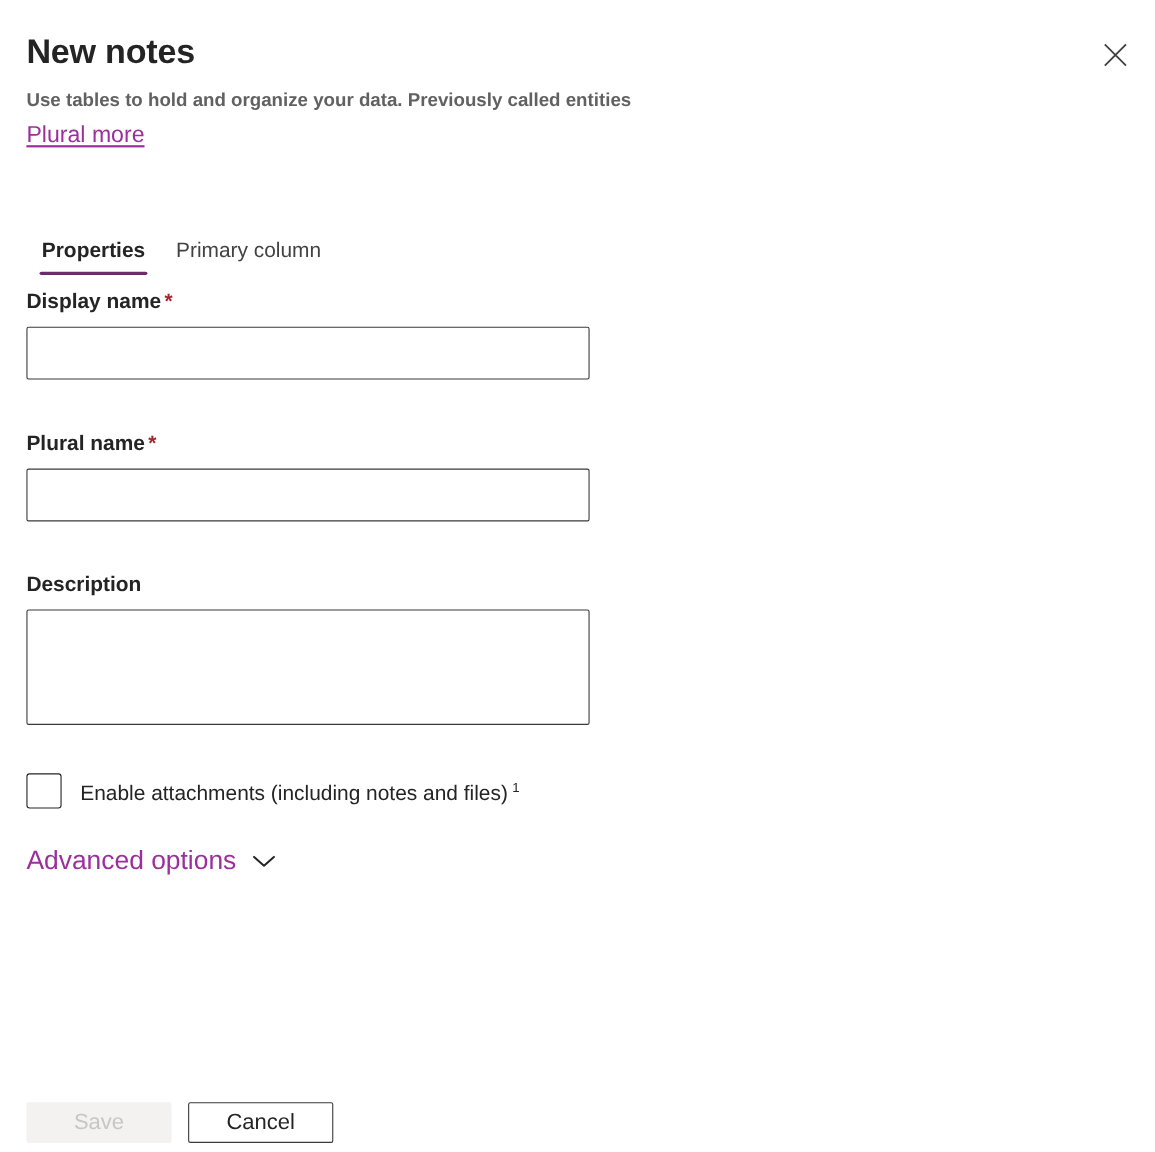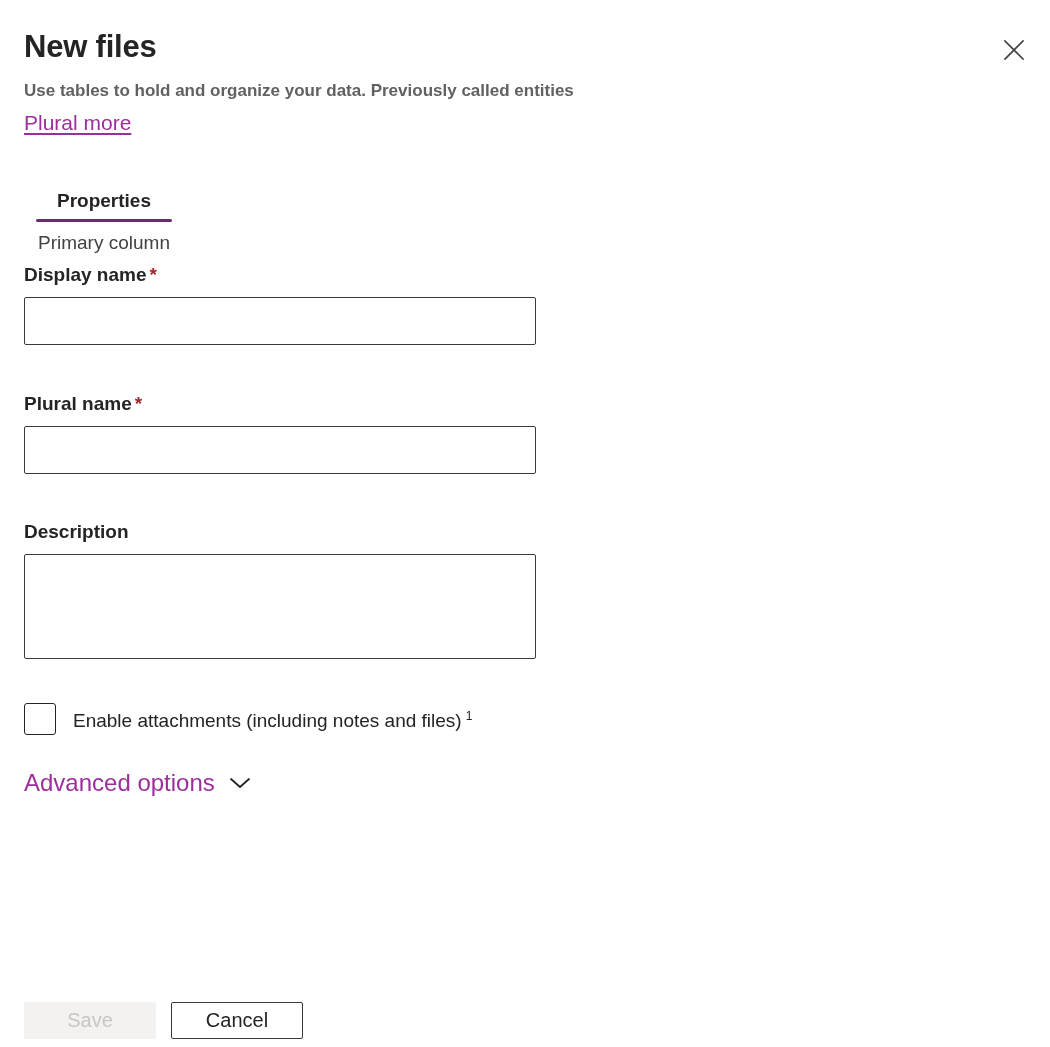--- a/index.html
+++ b/index.html
@@ -74,25 +74,24 @@
     color: #9b2f9b;
     text-decoration: underline;
     text-underline-offset: 3px;
     cursor: pointer;
     margin-top: 2px;
   }
 
   
   .tabs {
     position: absolute;
-    top: 184px;
+    top: 212px;
     left: 24px;
     display: flex;
     gap: 0px;
-    flex-direction: column;
   }
   .tab {
     position: relative;
     padding: 4px 14px 12px 14px;
     font-size: 19px;
     line-height: 26px;
     color: #424242;
     cursor: pointer;
     background: none;
     border: none;
@@ -244,21 +243,21 @@
     border: 1px solid #3b3a39;
   }
 </style>
 </head>
 <body>
 
 <div class="panel">
 
   <div class="header">
     <div class="title-row">
-      <h1 class="panel-title">New files</h1>
+      <h1 class="panel-title">New notes</h1>
       <button class="close-btn" aria-label="Close">
         <span>
           <svg width="26" height="26" viewBox="0 0 26 26" fill="none" xmlns="http://www.w3.org/2000/svg">
             <path d="M4 4 L22 22 M22 4 L4 22" stroke="#424242" stroke-width="1.7" stroke-linecap="square"></path>
           </svg>
         </span>
       </button>
     </div>
     <p class="subtitle">Use tables to hold and organize your data. Previously called entities</p>
     <a class="learn-more" href="#">Plural more</a>

